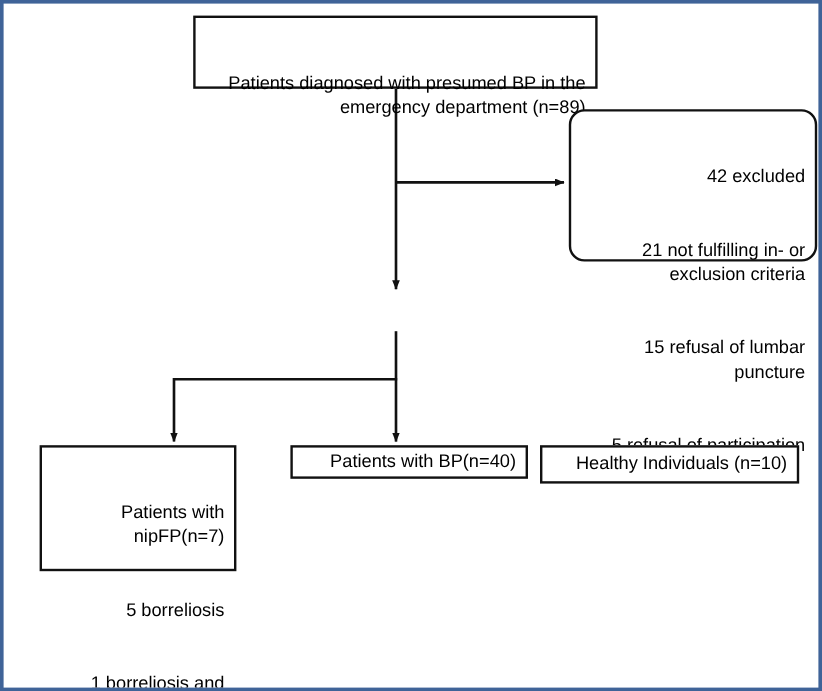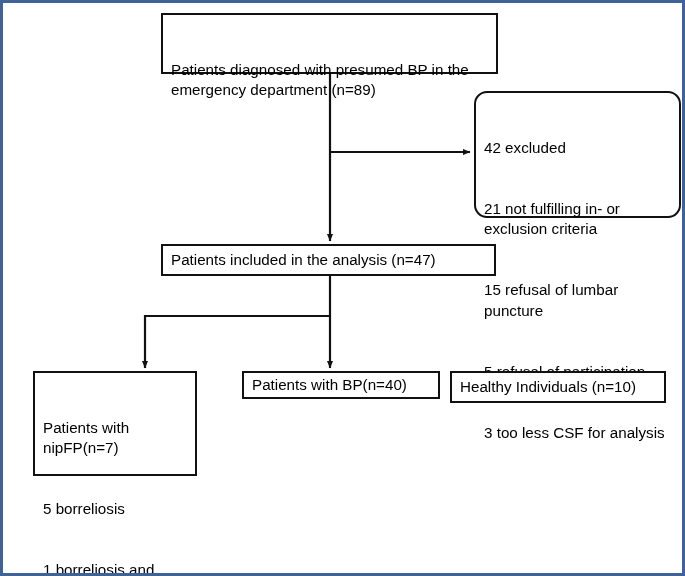--- a/index.html
+++ b/index.html
@@ -11,20 +11,21 @@
     font-family: "Liberation Sans", sans-serif;
   }
   #frame {
     position: relative;
     width: 685px;
     height: 576px;
     background: #ffffff;
     box-sizing: border-box;
     border: 3px solid #3f6398;
     overflow: hidden;
+    text-align: right;
   }
   .canvas {
     position: absolute;
     left: 0;
     top: 0;
     width: 685px;
     height: 576px;
   }
   .node {
     position: absolute;
@@ -104,26 +105,22 @@
     <div class="node" id="node-top">
       <span class="title">Patients diagnosed with presumed BP in the
 emergency department (n=89)</span>
     </div>
 
     <div class="node" id="node-excluded">
       <span class="title">42 excluded</span>
       <span class="sub">21 not fulfilling in- or exclusion criteria</span>
       <span class="sub">15 refusal of lumbar puncture</span>
       <span class="sub">5 refusal of participation</span>
-      <span class="sub">3 too less CSF for analysis</span>
     </div>
 
-    <div class="node vcenter" id="node-included">
-      <span class="title">Patients included in the analysis (n=47)</span>
-    </div>
 
     <div class="node" id="node-nipfp">
       <span class="title">Patients with nipFP(n=7)</span>
       <span class="sub">5 borreliosis</span>
       <span class="sub">1 borreliosis and zoster</span>
       
       
     </div>
 
     <div class="node vcenter" id="node-bp">

